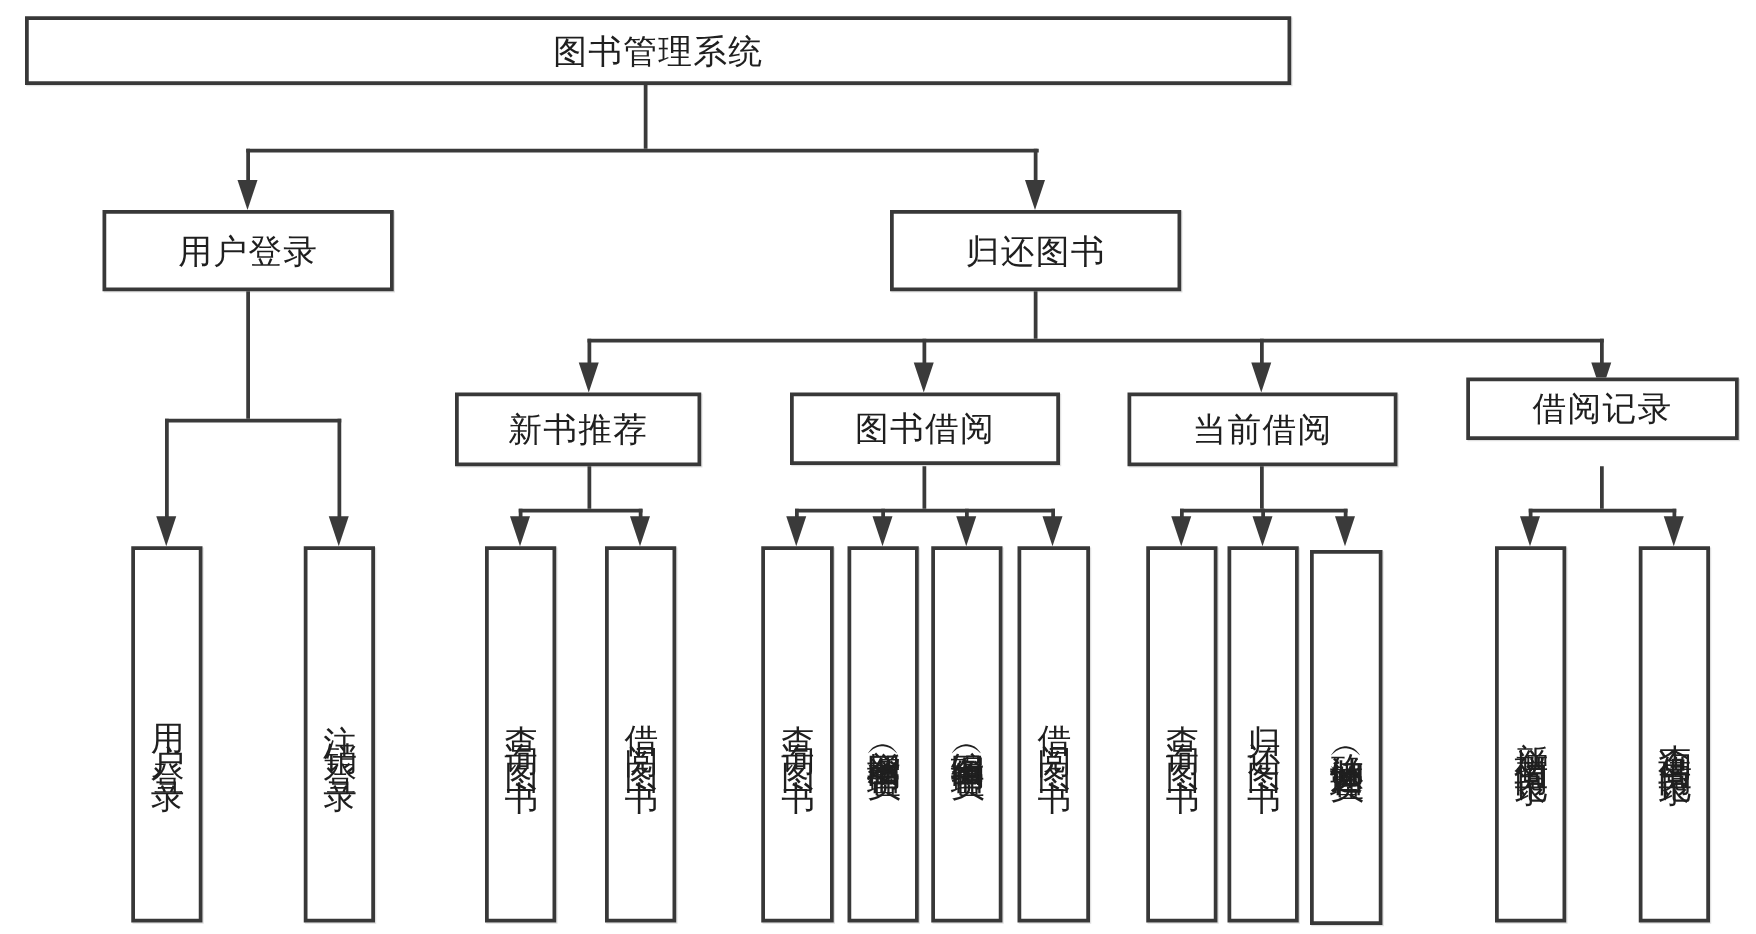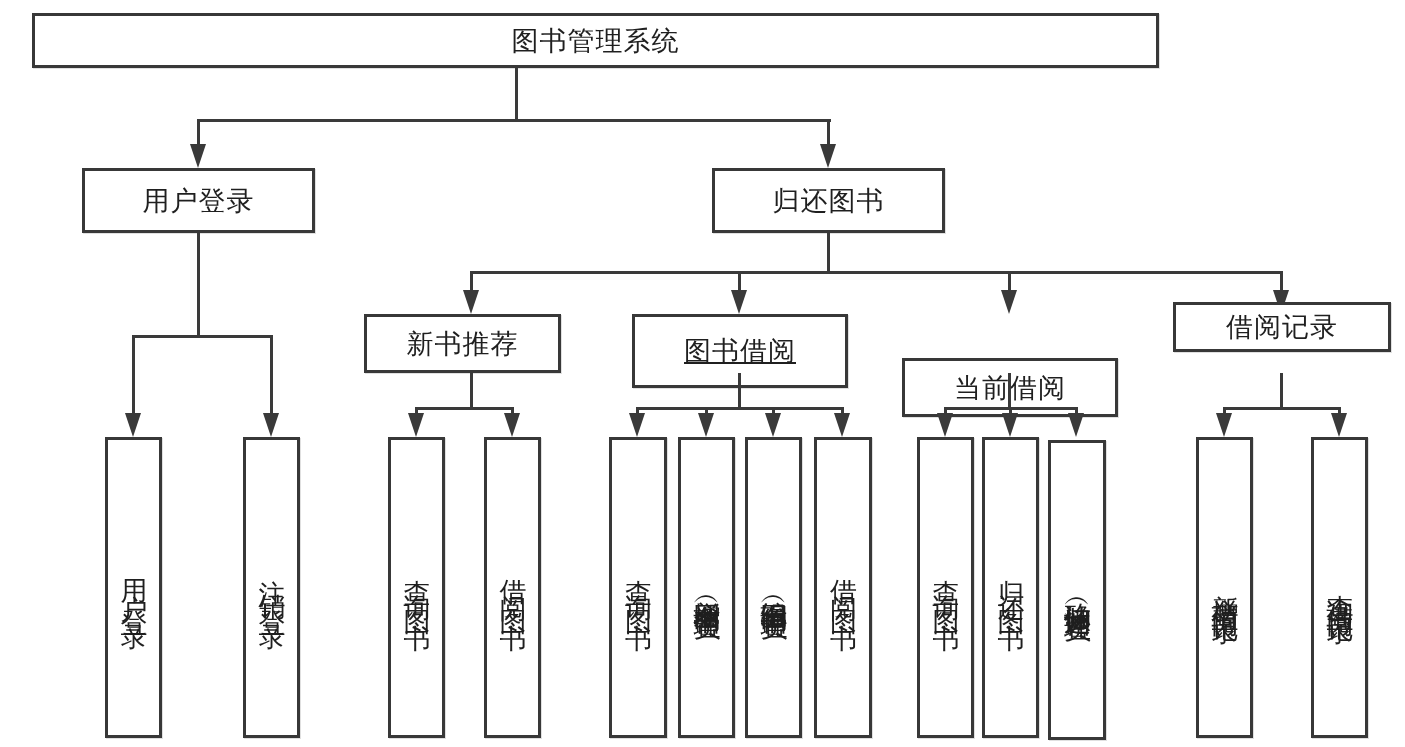--- a/index.html
+++ b/index.html
@@ -76,21 +76,21 @@
     letter-spacing: 1px;
     text-shadow: 2px 2px 1px #ffffff, -1px -1px 0 #ffffff;
     white-space: nowrap;
   }
 </style>
 </head>
 <body>
 
 <div class="stage">
 
-  <div class="node" style="left:32px; top:13px; width:1127px; height:55px;text-align:center;">图书管理系统</div>
+  <div class="node" style="left:20px; top:13px; width:1013px; height:55px;text-align:center;">图书管理系统</div>
 
   <div class="vline" style="left:515px; top:68px; height:51px;"></div>
   <div class="hline" style="left:197px; top:119px; width:634px;"></div>
   <div class="vline" style="left:197px; top:119px; height:29px;"></div>
   <div class="arrowhead" style="left:190px; top:144px;"></div>
   <div class="vline" style="left:827px; top:119px; height:29px;"></div>
   <div class="arrowhead" style="left:820px; top:144px;"></div>
 
   <div class="node" style="left:82px; top:168px; width:233px; height:65px;">用户登录</div>
   <div class="node" style="left:712px; top:168px; width:233px; height:65px;">归还图书</div>
@@ -107,22 +107,22 @@
   <div class="vline" style="left:470px; top:271px; height:23px;"></div>
   <div class="arrowhead" style="left:463px; top:290px;"></div>
   <div class="vline" style="left:738px; top:271px; height:23px;"></div>
   <div class="arrowhead" style="left:731px; top:290px;"></div>
   <div class="vline" style="left:1008px; top:271px; height:23px;"></div>
   <div class="arrowhead" style="left:1001px; top:290px;"></div>
   <div class="vline" style="left:1280px; top:271px; height:23px;"></div>
   <div class="arrowhead" style="left:1273px; top:290px;"></div>
 
   <div class="node" style="left:364px; top:314px; width:197px; height:59px;">新书推荐</div>
-  <div class="node" style="left:632px; top:314px; width:216px; height:74px;text-decoration:underline;">图书借阅</div>
-  <div class="node" style="left:902px; top:314px; width:216px; height:59px;margin-top:44px;">当前借阅</div>
+  <div class="node" style="left:632px; top:314px; width:216px; height:58px;">图书借阅</div>
+  <div class="node" style="left:902px; top:314px; width:216px; height:59px;">当前借阅</div>
   <div class="node" style="left:1173px; top:302px; width:218px; height:50px;">借阅记录</div>
 
   <div class="vline" style="left:470px; top:373px; height:34px;"></div>
   <div class="hline" style="left:415px; top:407px; width:99px;"></div>
   <div class="vline" style="left:415px; top:407px; height:10px;"></div>
   <div class="arrowhead" style="left:408px; top:413px;"></div>
   <div class="vline" style="left:511px; top:407px; height:10px;"></div>
   <div class="arrowhead" style="left:504px; top:413px;"></div>
 
   <div class="vline" style="left:738px; top:373px; height:34px;"></div>

